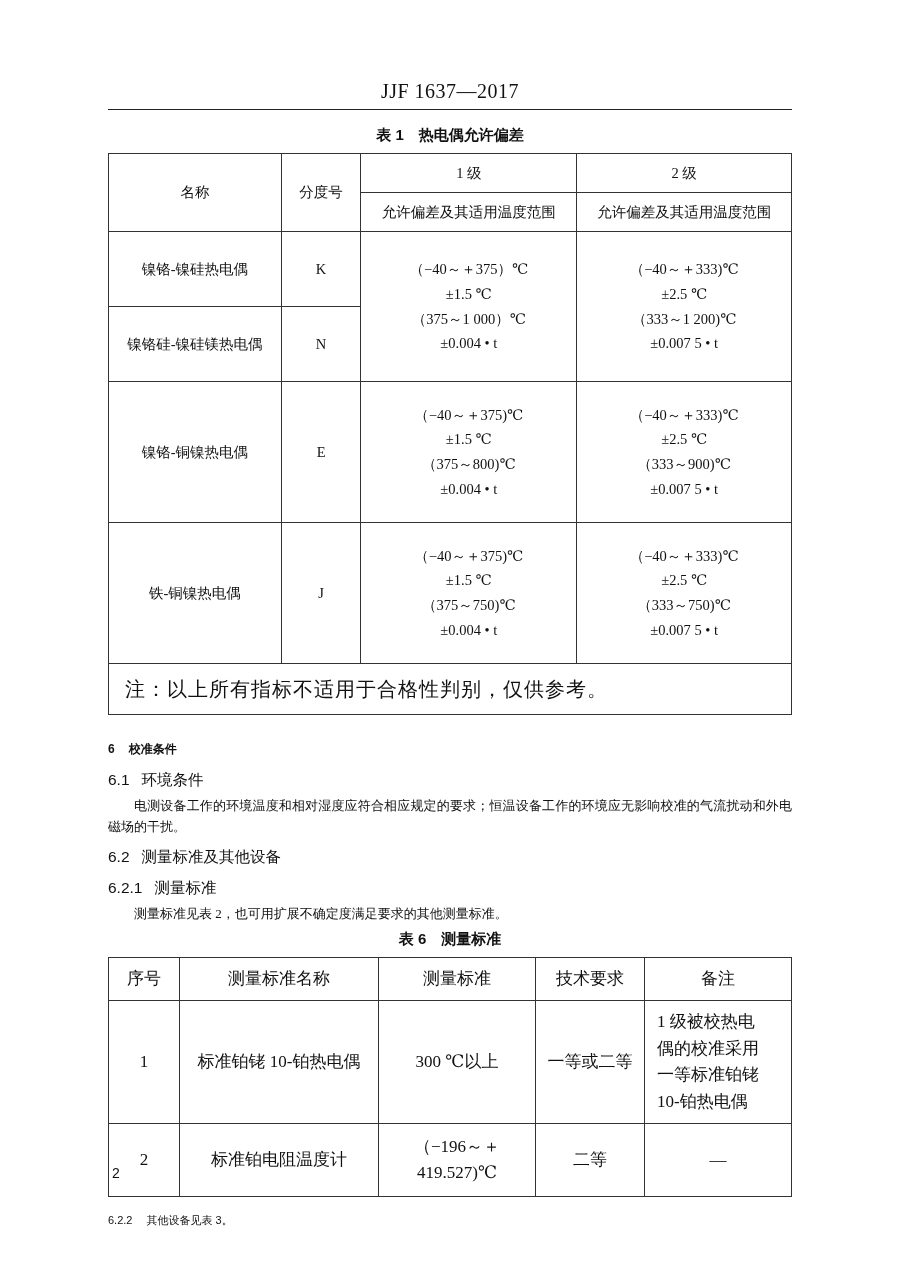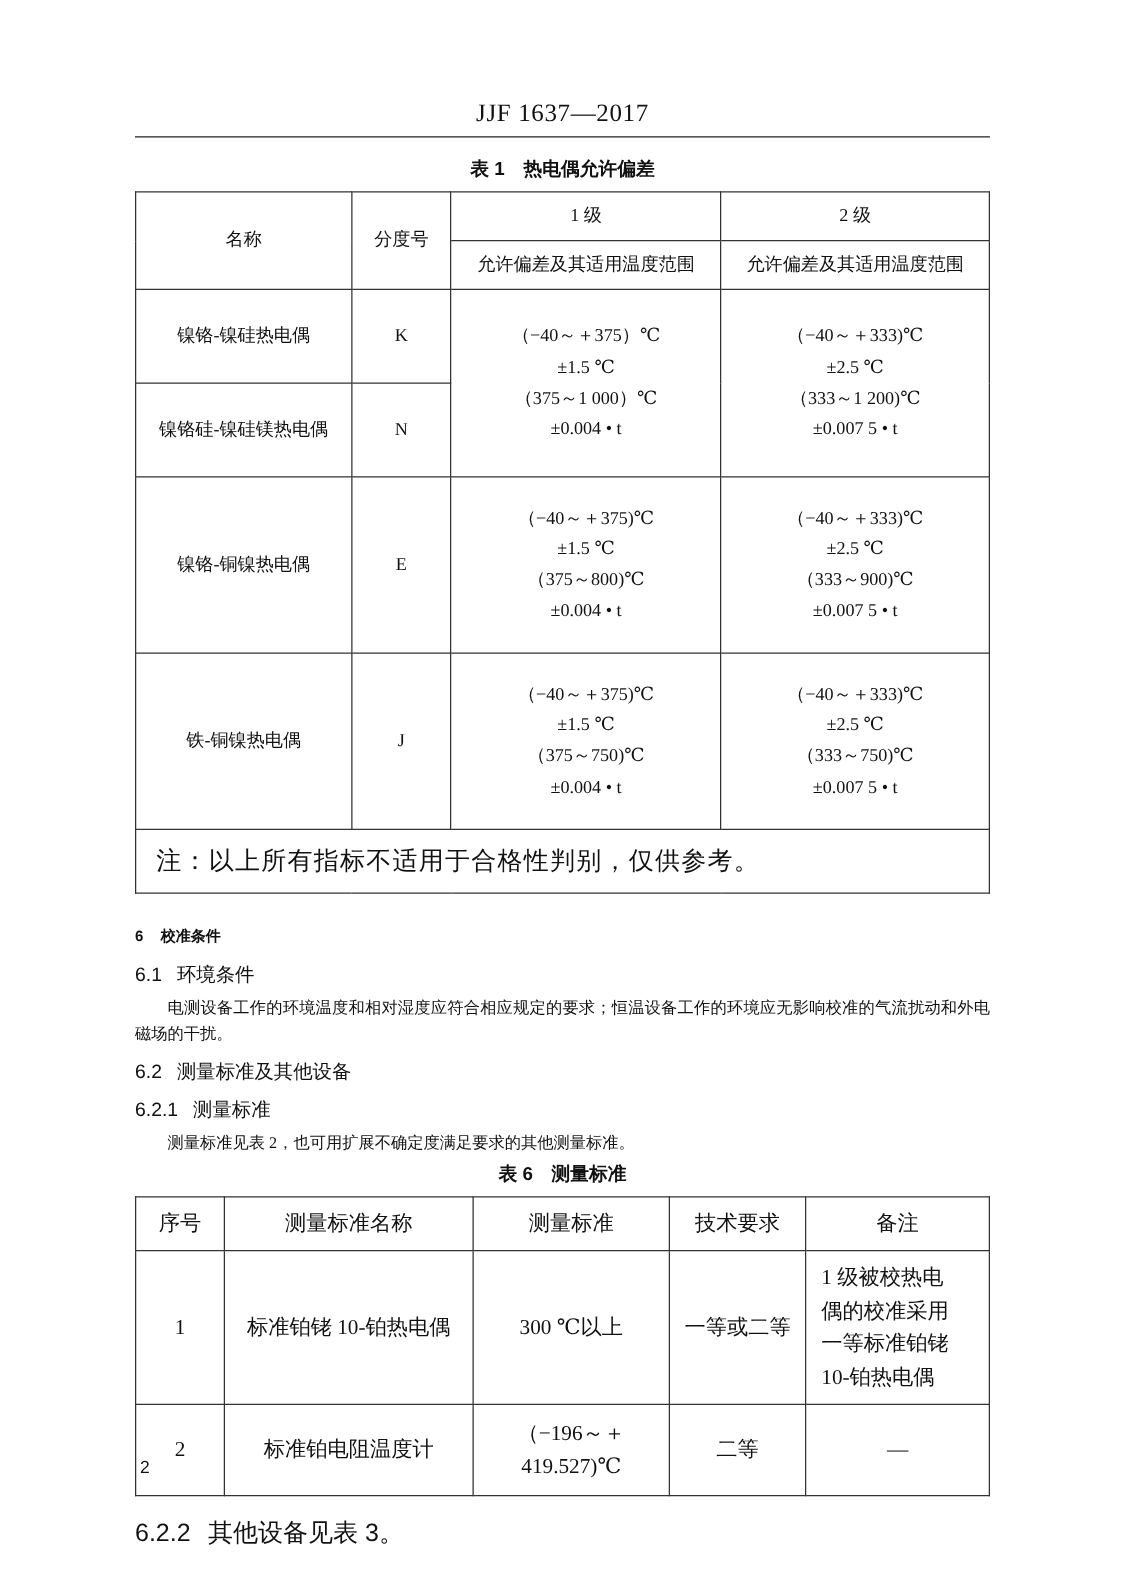--- a/index.html
+++ b/index.html
@@ -90,21 +90,21 @@
   .pnum {
     position: absolute;
     left: 112px;
     top: 1165px;
     font-size: 14px;
     font-family: "Liberation Sans", "DejaVu Sans", sans-serif;
   }
   .tail {
     margin-top: 16px;
     font-family: "Liberation Sans", "DejaVu Sans", sans-serif;
-    font-size: 20px;
+    font-size: 11px;
   }
   .tail .num { margin-right: 14px; }
 </style>
 </head>
 <body>
 
 <div class="page">
   <div class="content">
 
     <div class="header">JJF 1637—2017</div>

